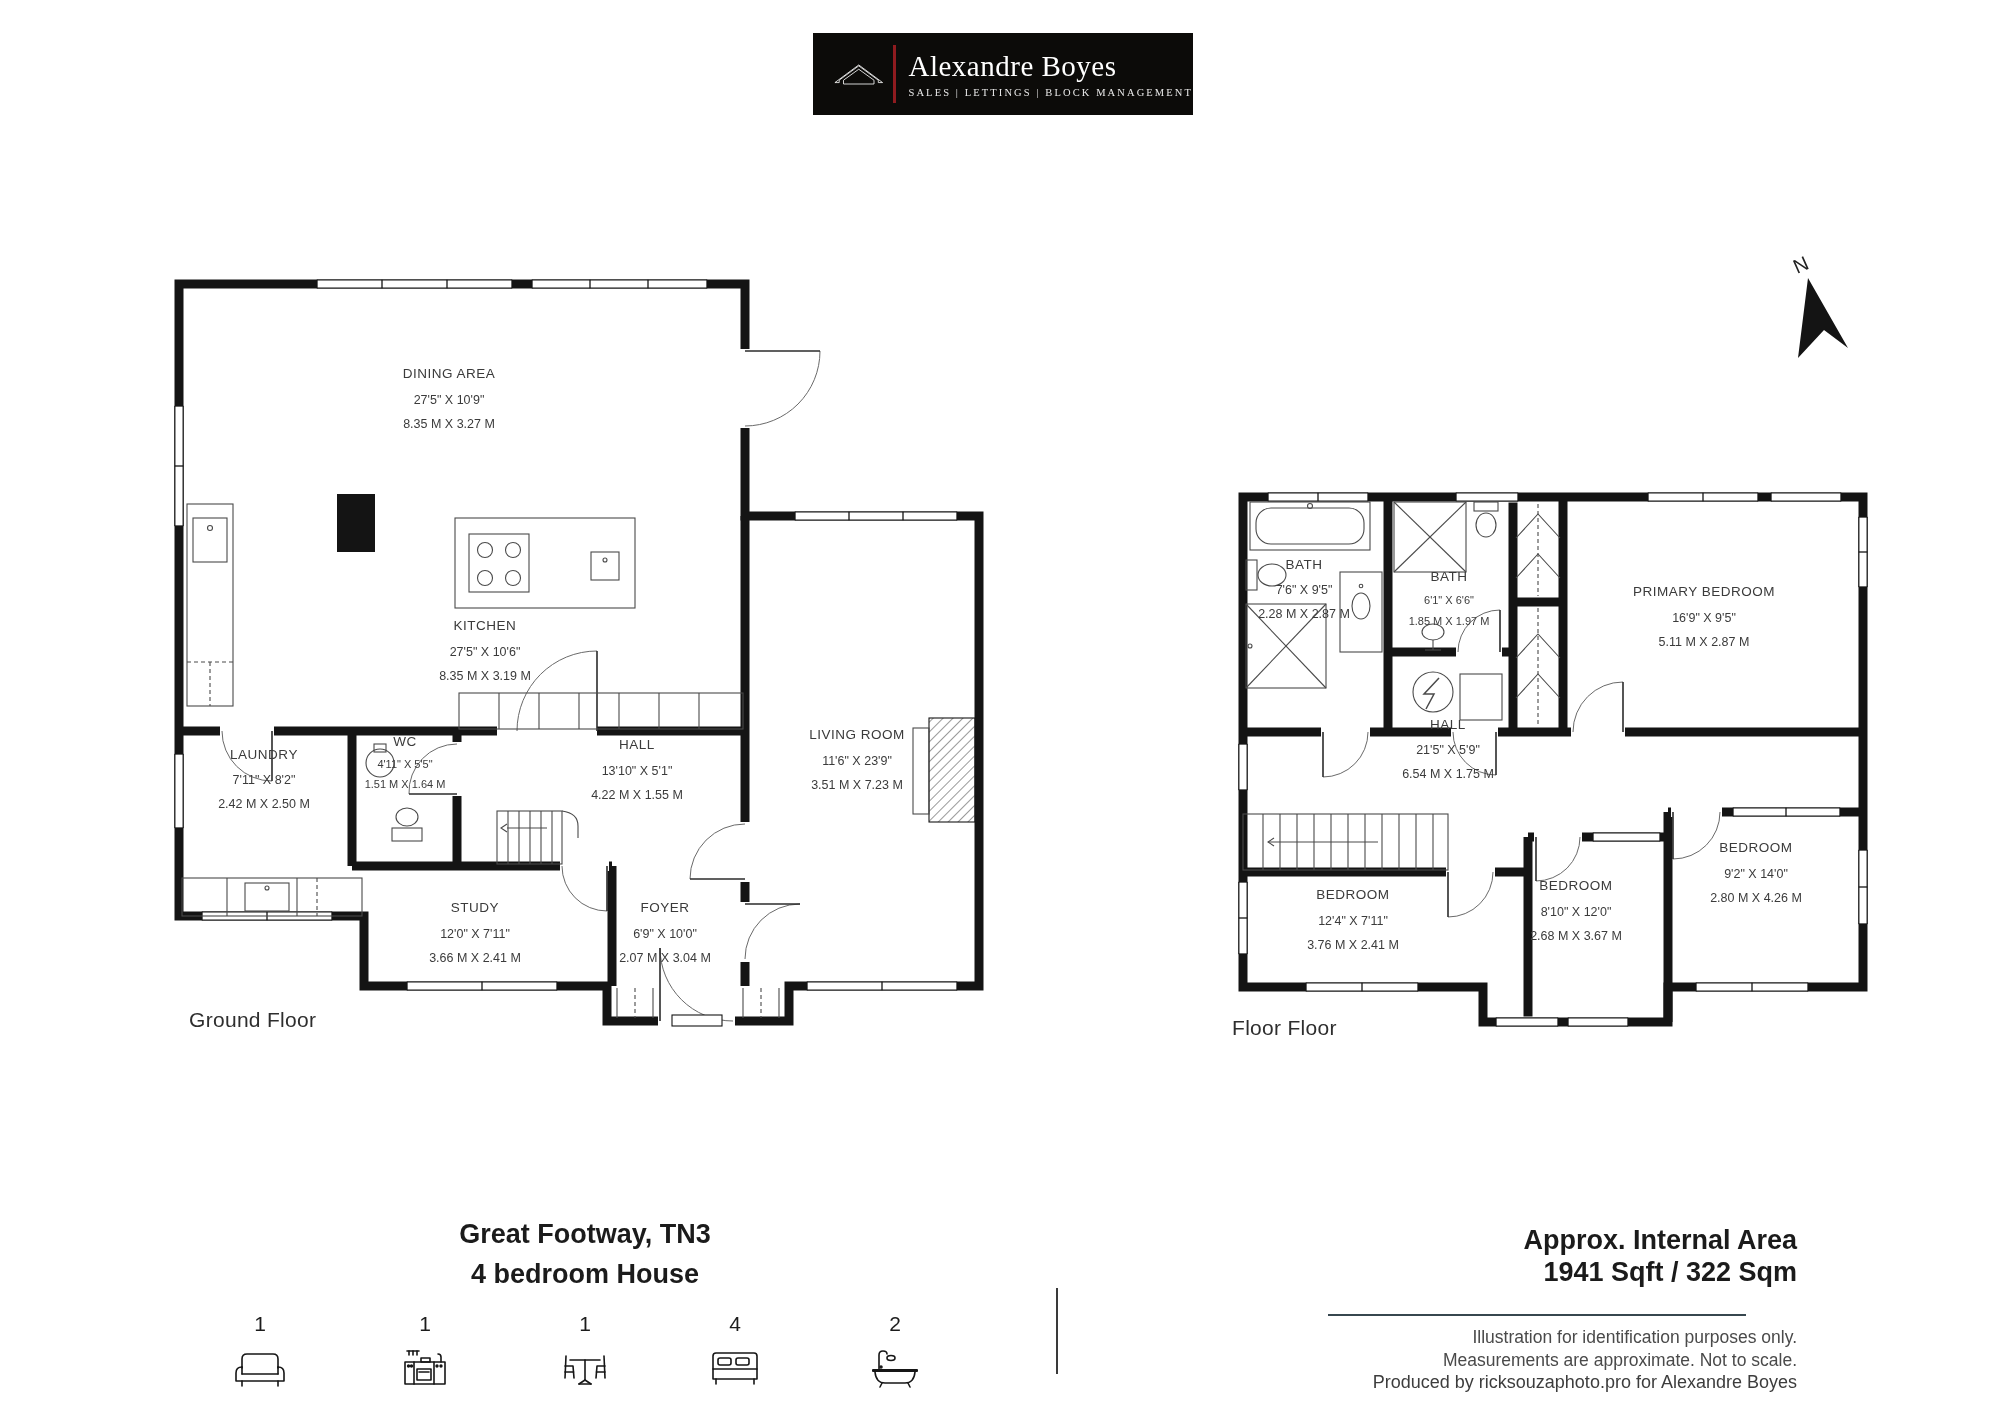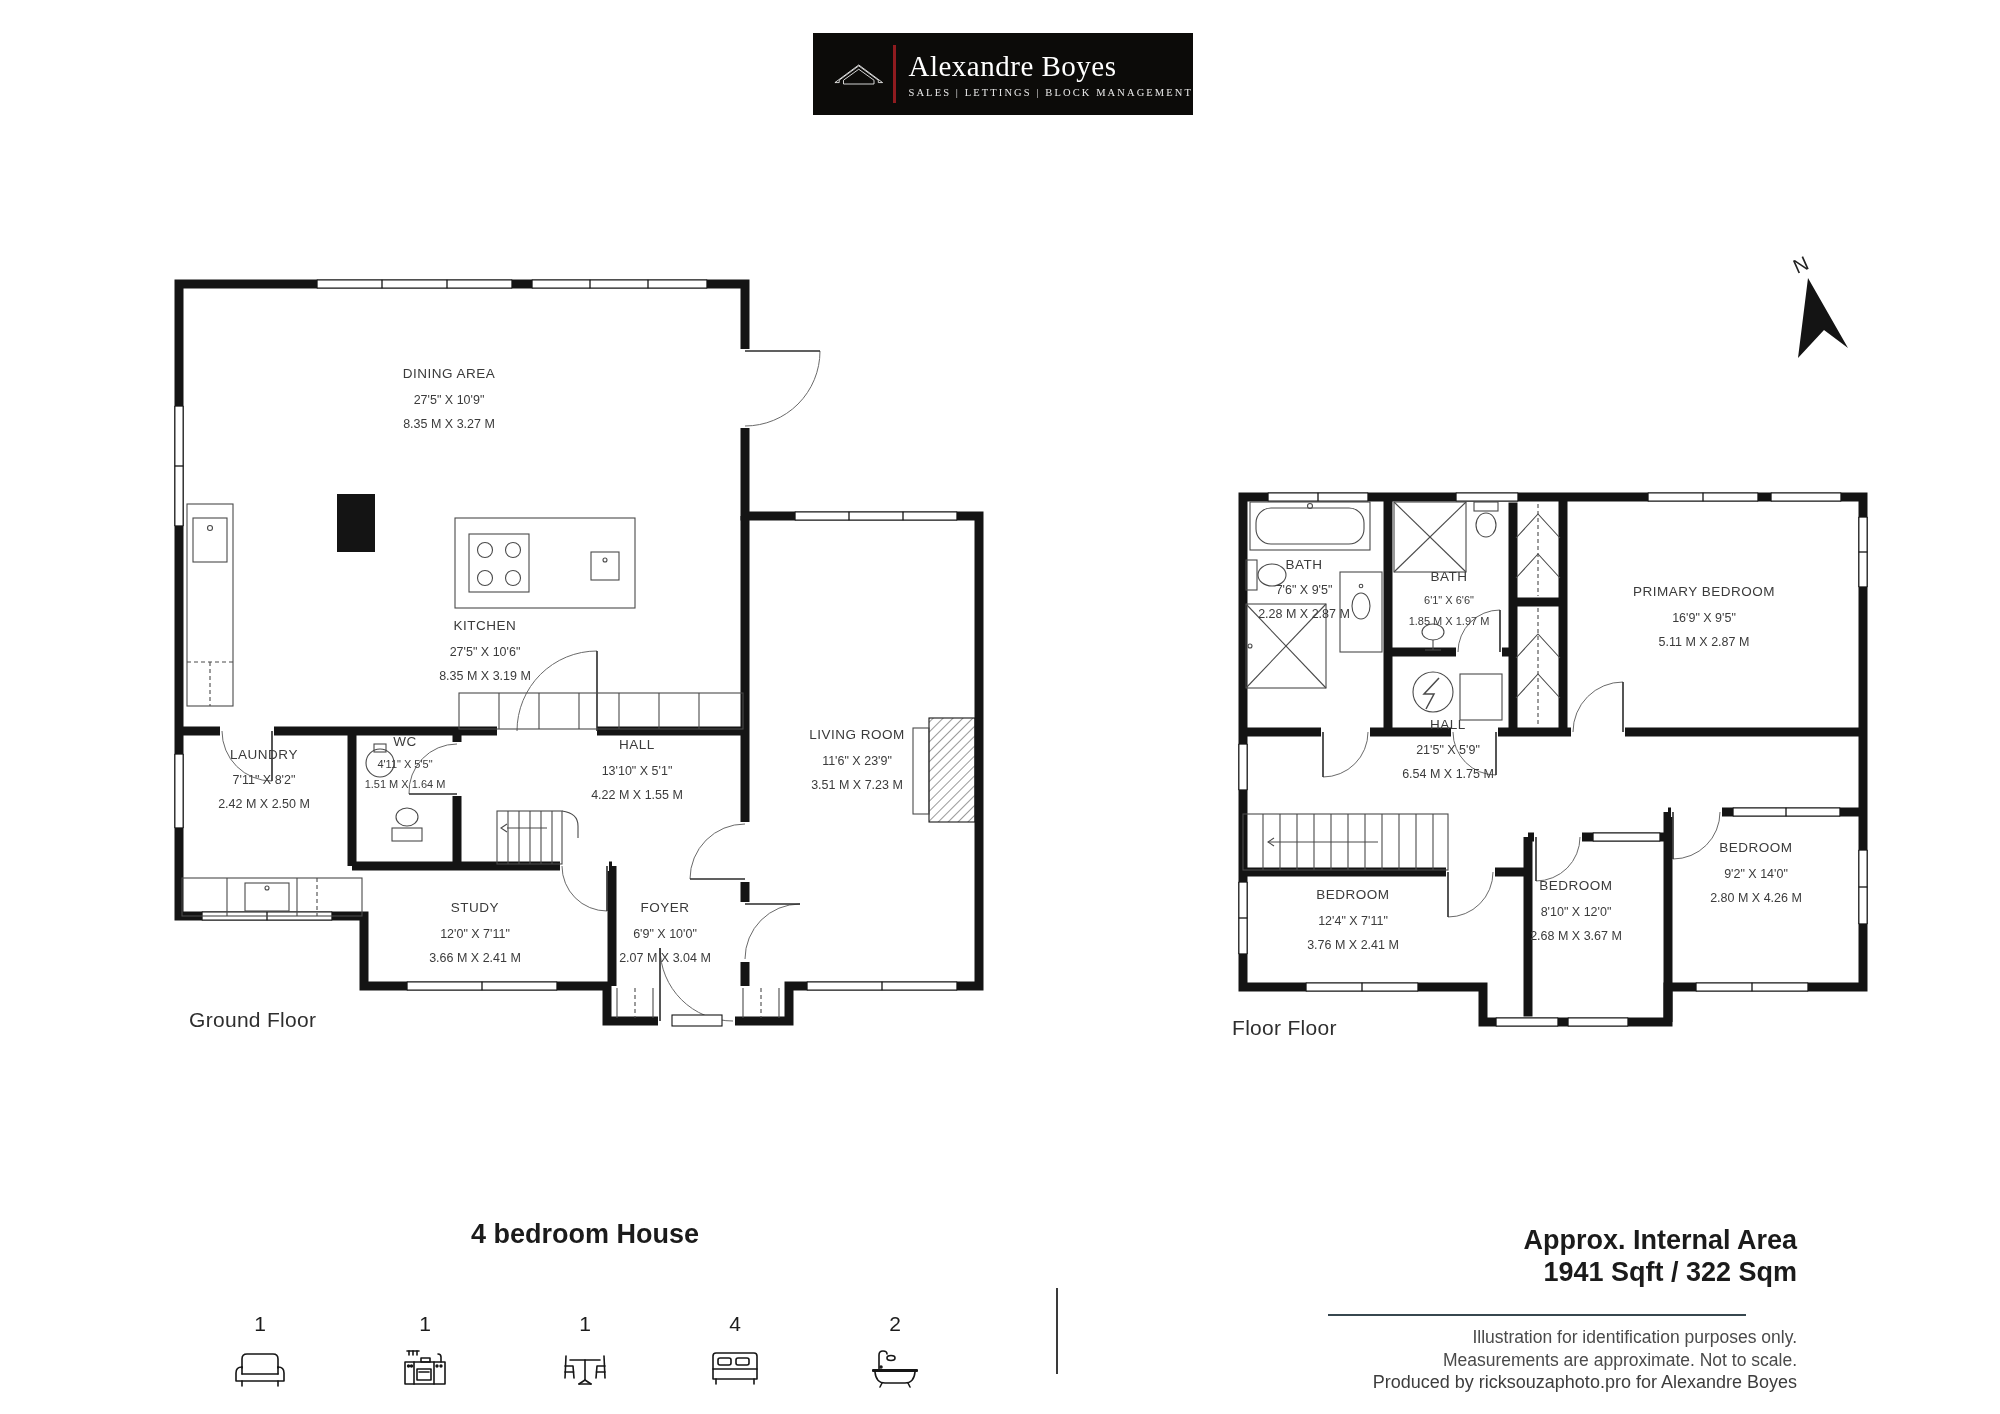--- a/index.html
+++ b/index.html
@@ -507,20 +507,21 @@
         <text class="rd" x="528" y="396">9'2" X 14'0"</text>
         <text class="rd" x="528" y="420">2.80 M X 4.26 M</text>
       </g>
     </g>
   </svg>
 
   <div class="abs floorlabel" style="left:167px;top:1008px;margin-left:22px;">Ground Floor</div>
   <div class="abs floorlabel" style="left:1232px;top:1016px;">Floor Floor</div>
 
   <div class="abs titleblock">
+    <div>Great Footway, TN3</div>
     <div>4 bedroom House</div>
   </div>
 
   <div class="abs cntgrp" style="left:212px;top:1312px;">
     <div class="cnt">1</div>
     <svg width="56" height="46" viewBox="0 0 56 46" class="ic">
       <path d="M10 22 V13 Q10 8 15 8 H41 Q46 8 46 13 V22"></path>
       <path d="M10 21 Q4 21 4 27 V35 H52 V27 Q52 21 46 21"></path>
       <line x1="10" y1="21" x2="10" y2="28"></line>
         <line x1="46" y1="21" x2="46" y2="28"></line>

